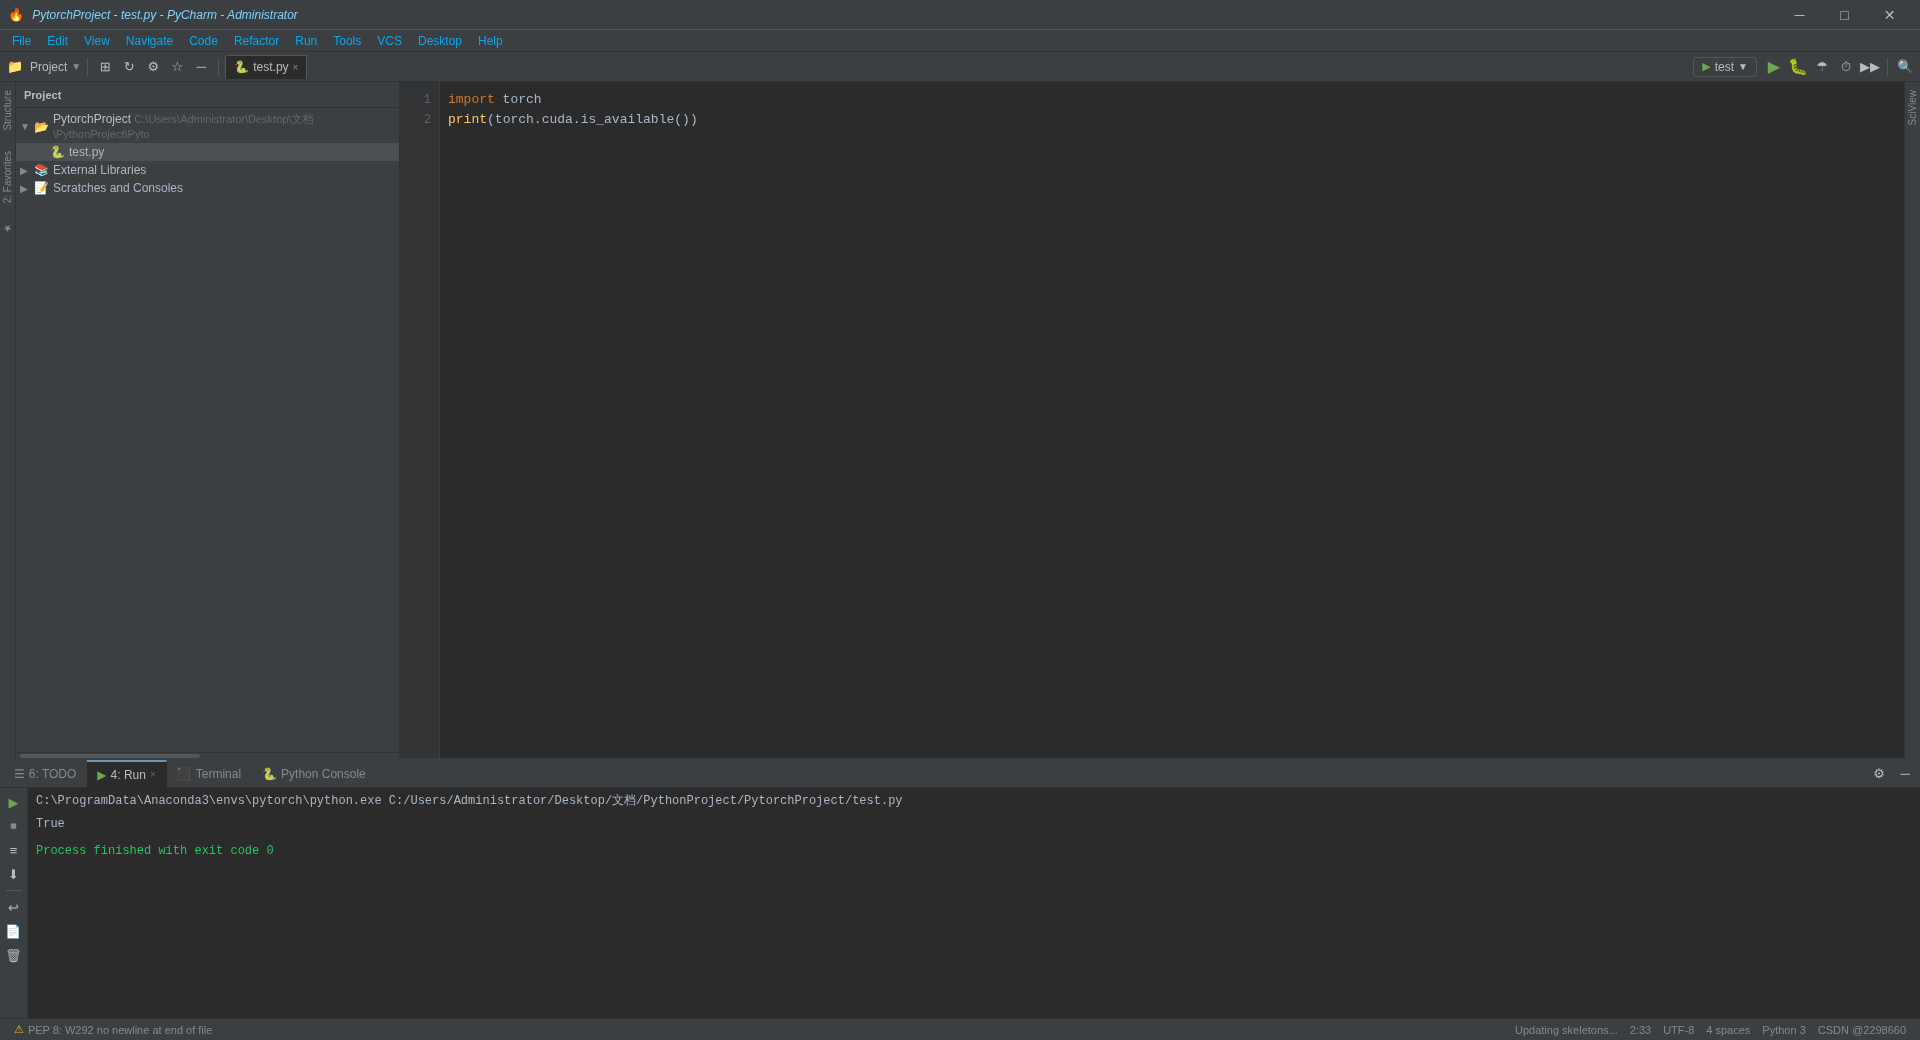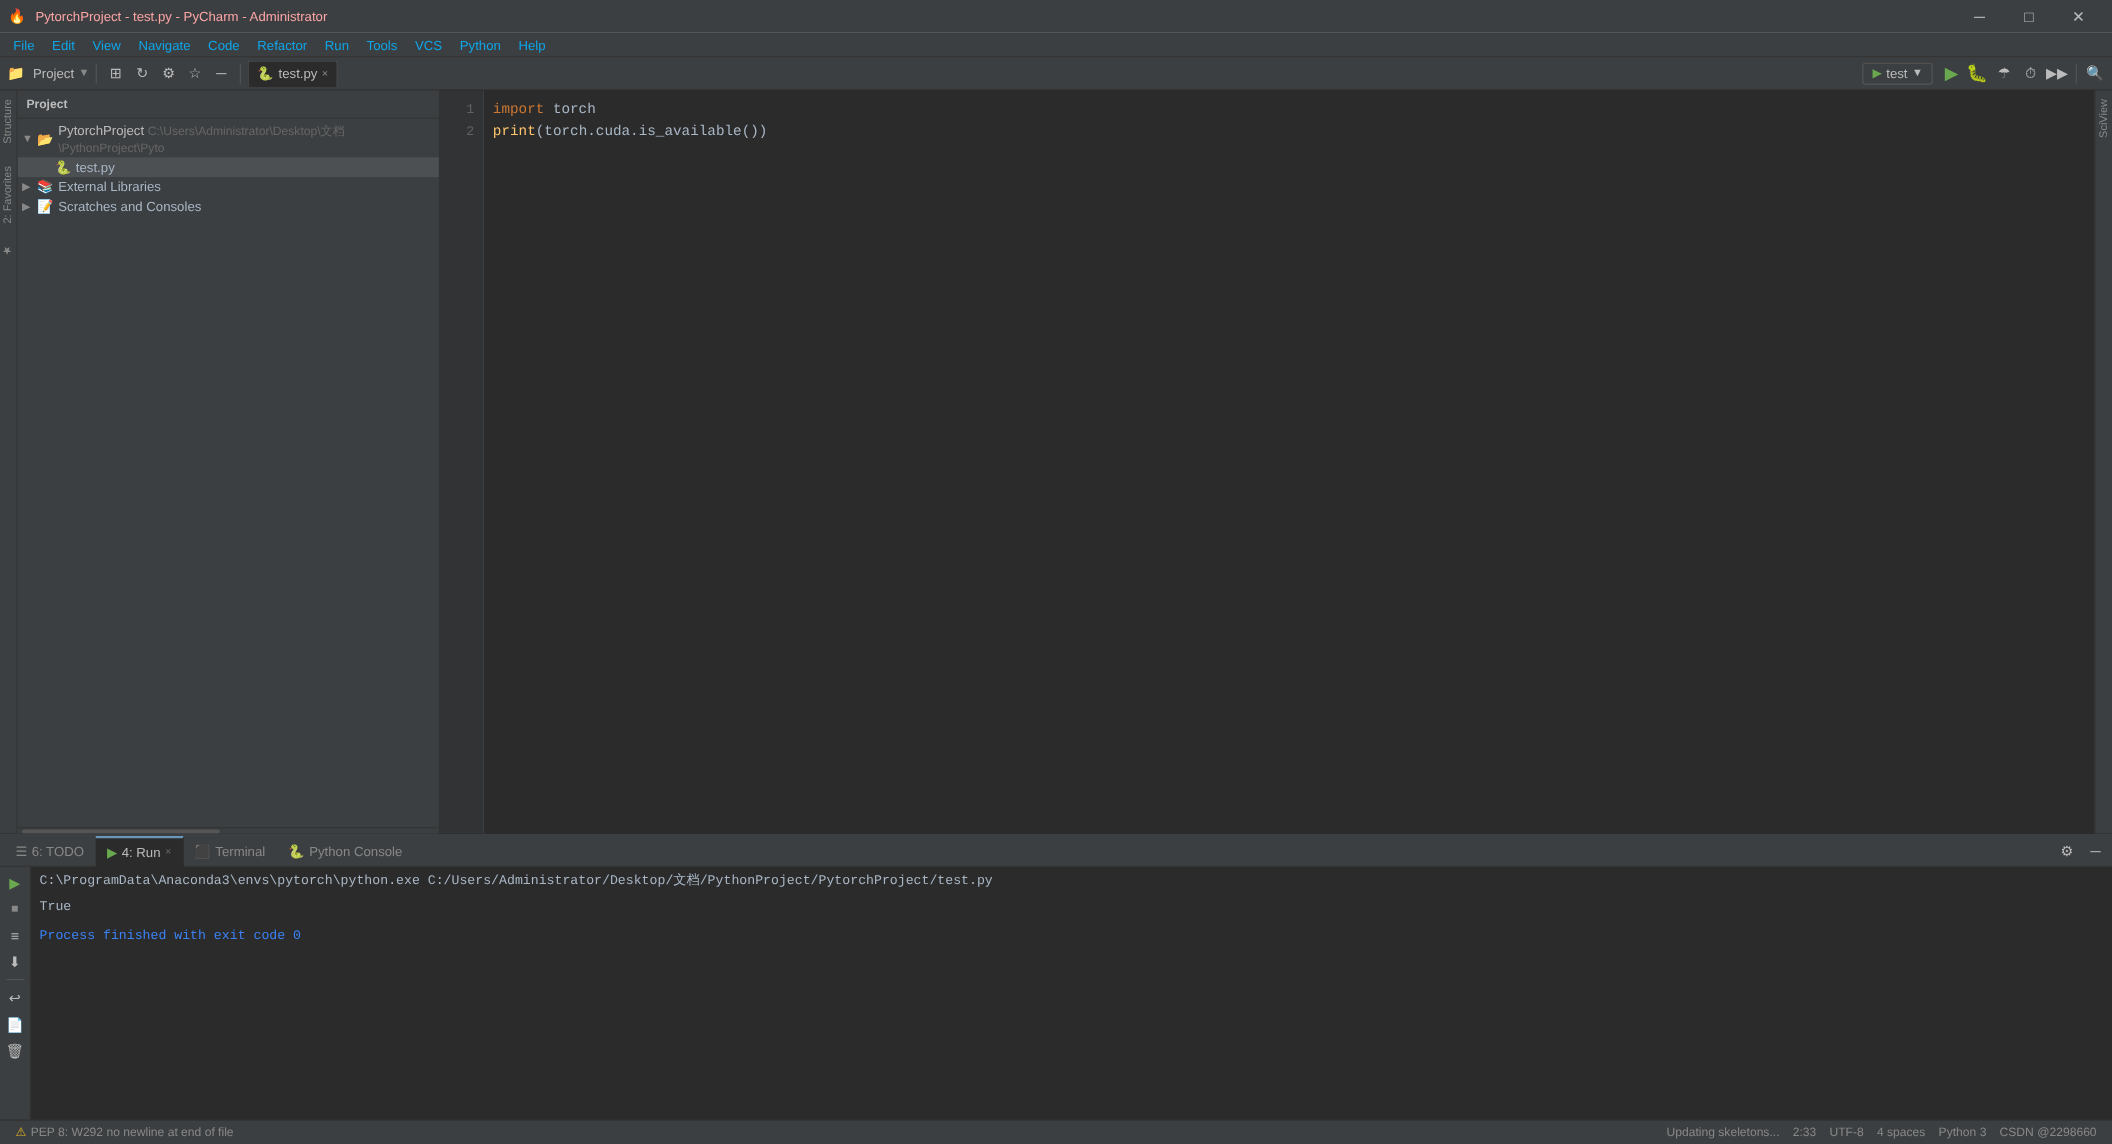--- a/index.html
+++ b/index.html
@@ -25,22 +25,23 @@
       padding: 0 8px;
       flex-shrink: 0;
       border-bottom: 1px solid #555;
     }
     .titlebar-left {
       display: flex;
       align-items: center;
       gap: 8px;
     }
     .titlebar-title {
-      color: #fca5a5;
-      font-size: 12px;
+      color: #7dd3fc;
+      font-size: 12px;
+      font-style: italic;
     }
     .titlebar-controls {
       display: flex;
       gap: 0;
     }
     .titlebar-btn {
       width: 45px;
       height: 30px;
       background: transparent;
       border: none;
@@ -340,21 +341,21 @@
       flex: 1;
       padding: 4px 8px;
       font-family: 'Consolas', 'Courier New', monospace;
       font-size: 12px;
       color: #a9b7c6;
       overflow-y: auto;
       line-height: 1.6;
     }
     .console-cmd { color: #a9b7c6; }
     .console-output { color: #a9b7c6; }
-    .console-process { color: #3b82f6; }
+    .console-process { color: #22c55e; }
 
     
     .statusbar {
       height: 22px;
       background: #3c3f41;
       display: flex;
       align-items: center;
       padding: 0 8px;
       gap: 0;
       flex-shrink: 0;
@@ -406,21 +407,21 @@
 <div class="menubar">
   <span class="menu-item">File</span>
   <span class="menu-item">Edit</span>
   <span class="menu-item">View</span>
   <span class="menu-item">Navigate</span>
   <span class="menu-item">Code</span>
   <span class="menu-item">Refactor</span>
   <span class="menu-item">Run</span>
   <span class="menu-item">Tools</span>
   <span class="menu-item">VCS</span>
-  <span class="menu-item">Python</span>
+  <span class="menu-item">Desktop</span>
   <span class="menu-item">Help</span>
 </div>
 
 <div class="toolbar">
   <div class="toolbar-section">
     <button class="toolbar-btn" title="Project">
       <span>📁</span>
     </button>
     <span style="font-size:12px;color:#bbb;padding:0 2px;">Project</span>
     <span style="font-size:10px;color:#888;">▼</span>

